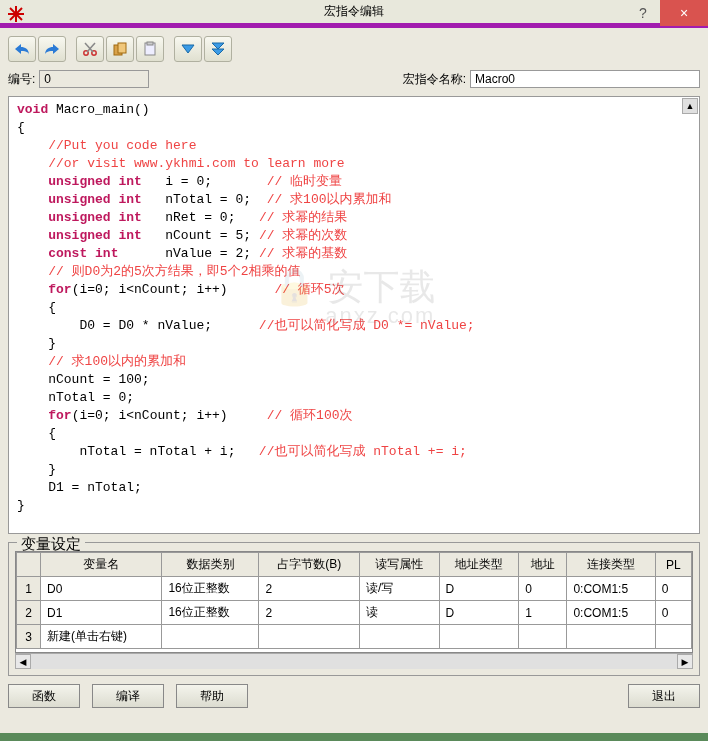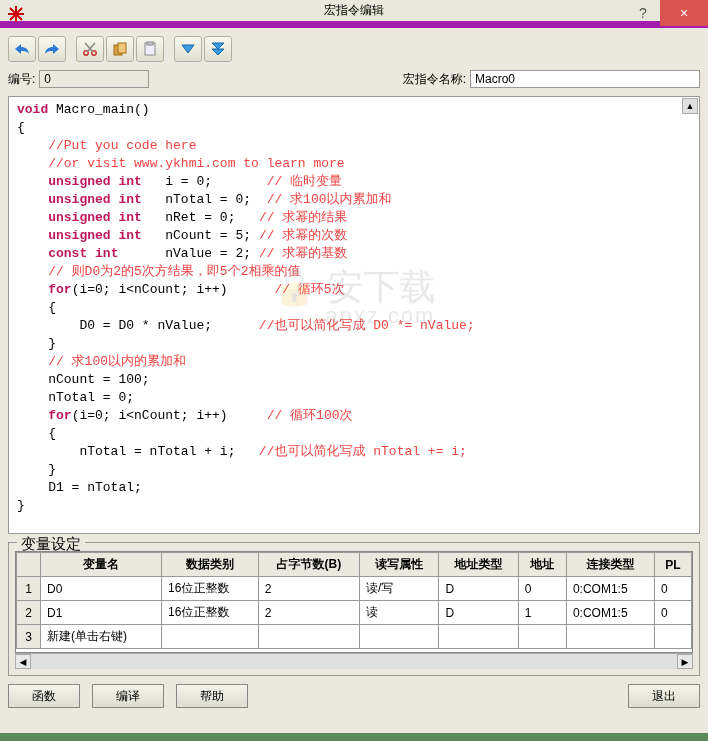--- a/index.html
+++ b/index.html
@@ -1,17 +1,17 @@
 <!DOCTYPE html>
 <html><head>
 <meta charset="utf-8">
 <style>
 * { box-sizing: border-box; margin: 0; padding: 0; }
 body { font-family: "Microsoft YaHei", SimSun, sans-serif; font-size: 12px; background: #d4d0c8; width: 708px; height: 741px; overflow: hidden; }
-.titlebar { height: 28px; background: #e8e8dc; display: flex; align-items: center; justify-content: center; position: relative; border-bottom: 7px solid #a21caf; }
+.titlebar { height: 28px; background: #e8e8dc; display: flex; align-items: center; justify-content: center; position: relative; border-bottom: 5px solid #a21caf; }
 .titlebar .sys-icon { position: absolute; left: 8px; top: 6px; width: 16px; height: 16px; }
 .titlebar .win-btns { position: absolute; right: 0; top: 0; display: flex; }
 .win-btn { width: 34px; height: 26px; display: flex; align-items: center; justify-content: center; font-size: 14px; color: #555; }
 .win-btn.close { background: #d9534f; color: #fff; width: 48px; }
 .main { background: #ebe9df; padding: 4px 8px 8px 8px; height: calc(100% - 28px - 8px); }
 .toolbar { display: flex; gap: 2px; padding: 4px 0; }
 .tb-btn { width: 28px; height: 26px; border: 1px solid #b0b0a0; background: linear-gradient(#f8f8f0,#e0e0d0); border-radius: 3px; display: flex; align-items: center; justify-content: center; cursor: pointer; }
 .tb-sep { width: 6px; }
 .id-row { display: flex; align-items: center; gap: 4px; padding: 4px 0 8px 0; }
 .id-row input { border: 1px solid #999; background: #fff; padding: 1px 4px; font-size: 12px; height: 18px; }
@@ -19,21 +19,21 @@
 .code-wrap { border: 1px solid #999; background: #fff; height: 438px; position: relative; overflow: hidden; }
 .code { font-family: "Courier New", monospace; font-size: 13px; line-height: 18px; padding: 4px 8px; white-space: pre; overflow: auto; height: 100%; }
 .code .kw { color: #be185d; font-weight: bold; }
 .code .cm { color: #ef4444; }
 .scroll-up { position: absolute; right: 1px; top: 1px; width: 16px; height: 16px; background: #e0e0e0; border: 1px solid #aaa; display:flex; align-items:center; justify-content:center; font-size:9px; }
 .varset { margin-top: 8px; border: 1px solid #999; background: #ebe9df; padding: 8px 6px 2px 6px; position: relative; height: 134px; }
 .varset-label { position: absolute; top: -8px; left: 8px; background: #ebe9df; padding: 0 4px; font-size: 15px; }
 .grid-wrap { border: 1px solid #888; background: #fff; height: 102px; overflow: hidden; position: relative; }
 .grid { border-collapse: collapse; width: 100%; font-size: 12px; }
 .grid th, .grid td { border: 1px solid #999; padding: 3px 6px; text-align: left; height: 24px; }
-.grid th { background: #ebe9df; font-weight: bold; text-align: center; }
+.grid th { background: #ebe9df; font-weight: normal; text-align: center; }
 .grid .rownum { background: #ebe9df; text-align: center; width: 24px; }
 .hsb { height: 16px; background: #e0e0e0; border-top: 1px solid #aaa; display:flex; }
 .hsb-arrow { width:16px; border:1px solid #aaa; display:flex; align-items:center; justify-content:center; font-size:9px; background:#e8e8e8; }
 .btn-row { display: flex; gap: 12px; padding: 8px 0 2px 0; }
 .btn { width: 72px; height: 24px; border: 1px solid #888; background: linear-gradient(#f4f4ec,#dcdcd0); cursor: pointer; font-size: 12px; }
 .spacer { flex: 1; }
 .watermark { position: absolute; left: 50%; top: 46%; transform: translate(-50%,-50%); font-size: 36px; color: rgba(100,100,100,0.15); pointer-events: none; text-align:right; line-height:1; font-family: sans-serif; }
 .watermark-sub { font-size: 22px; letter-spacing: 2px; }
 .footer-bar { height: 8px; background: #5a8a5a; }
 </style>

